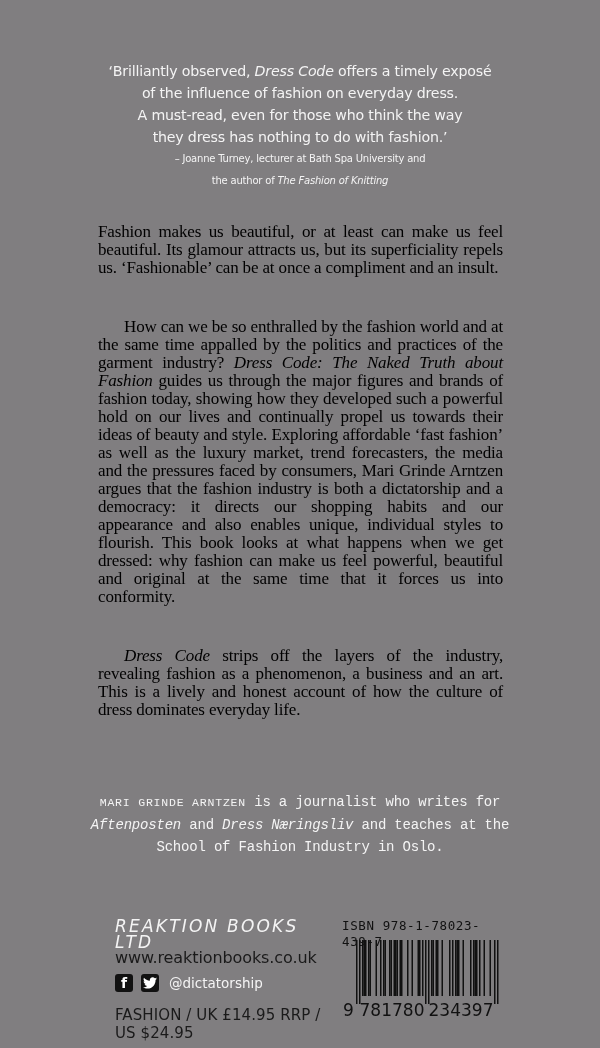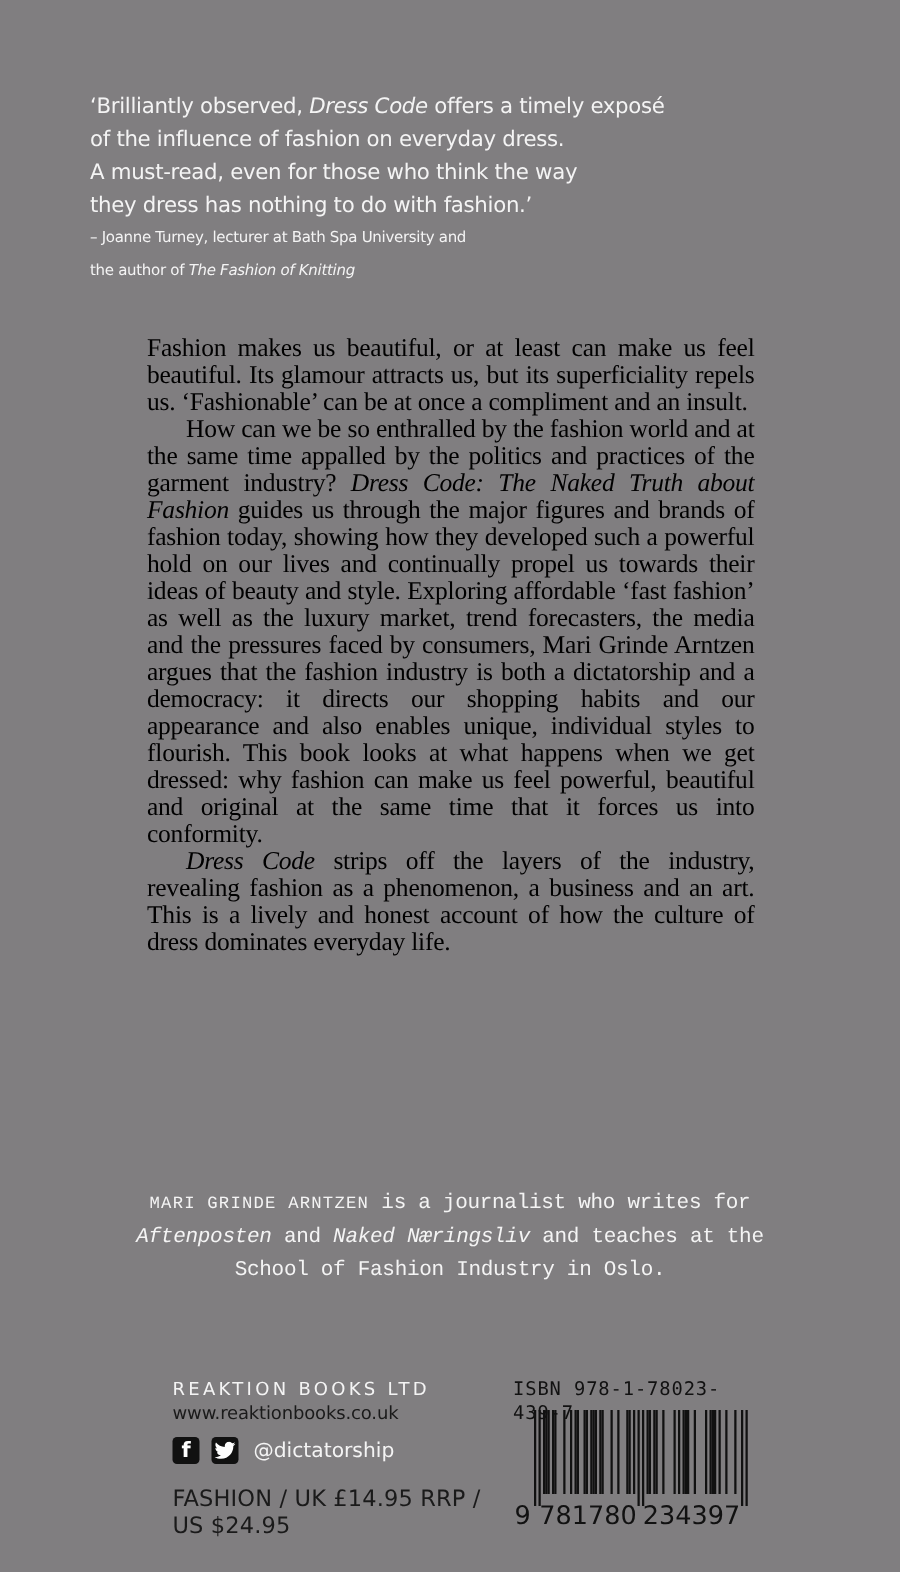--- a/index.html
+++ b/index.html
@@ -4,59 +4,59 @@
 <style>
   html, body { margin: 0; padding: 0; }
   body {
     width: 600px; height: 1048px;
     background: #807e80;
     position: relative;
     overflow: hidden;
   }
   .quote {
     position: absolute; left: 60px; top: 60px; width: 480px;
-    text-align: left;
+    text-align: center;
     color: #f4f4f4;
     font-family: "DejaVu Sans", sans-serif;
     font-size: 14.2px;
     line-height: 22px;
     letter-spacing: -0.2px;
   }
   .quote .attrib { font-size: 10px; line-height: 22px; }
   .quote i { font-style: italic; }
 
   .body {
     position: absolute; left: 98px; top: 223px; width: 405px;
     color: #000000;
     font-family: "Liberation Serif", serif;
     font-size: 17px;
     line-height: 18px;
     text-align: justify;
     letter-spacing: -0.15px;
   }
   .body p { margin: 0; }
-  .body p.indent { text-indent: 26px; }
+  .body p.indent { text-indent: 26px; margin-top: 41px; }
 
   .bio {
     position: absolute; left: 80px; top: 791px; width: 440px;
     text-align: center;
     color: #f4f4f4;
     font-family: Liberation Mono, monospace;
     font-size: 14px;
     line-height: 22px;
     letter-spacing: -0.2px;
   }
   .bio .sc { font-size: 11.5px; letter-spacing: 0.8px; }
 
   .publisher {
     position: absolute; left: 115px; top: 918px; width: 210px;
     font-family: "DejaVu Sans", sans-serif;
   }
-  .pub-name { color: #f4f4f4; font-size: 12px; letter-spacing: 2.2px; line-height: 16px; }
-  .pub-url { color: #1a1a1a; font-size: 12px; line-height: 16px; letter-spacing: -0.1px; }
+  .pub-name { color: #f4f4f4; font-size: 17px; letter-spacing: 2.2px; line-height: 16px; font-style: italic; }
+  .pub-url { color: #1a1a1a; font-size: 16px; line-height: 16px; letter-spacing: -0.1px; }
   .social { display: flex; align-items: center; margin-top: 6px; height: 22px; }
   .soc-icon {
     width: 18px; height: 18px; background: #111; border-radius: 3px;
     margin-right: 8px; display: flex; align-items: center; justify-content: center;
     color: #fff; font-weight: bold; font-size: 14px;
     font-family: "DejaVu Sans", sans-serif;
   }
   .soc-handle { color: #f4f4f4; font-size: 13.5px; margin-left: 2px; }
   .price { color: #1a1a1a; font-size: 15px; margin-top: 12px; letter-spacing: 0.1px; }
 
@@ -81,21 +81,21 @@
 </div>
 
 <div class="body">
   <p>Fashion makes us beautiful, or at least can make us feel beautiful. Its glamour attracts us, but its superficiality repels us. ‘Fashionable’ can be at once a compliment and an insult.</p>
   <p class="indent"><span>How can we be so enthralled by the fashion world and at the same time appalled by the politics and practices of the garment industry? </span><i>Dress Code: The Naked Truth about Fashion</i><span> guides us through the major figures and brands of fashion today, showing how they developed such a powerful hold on our lives and continually propel us towards their ideas of beauty and style. Exploring affordable ‘fast fashion’ as well as the luxury market, trend forecasters, the media and the pressures faced by consumers, Mari Grinde Arntzen argues that the fashion industry is both a dictatorship and a democracy: it directs our shopping habits and our appearance and also enables unique, individual styles to flourish. This book looks at what happens when we get dressed: why fashion can make us feel powerful, beautiful and original at the same time that it forces us into conformity.</span></p>
   <p class="indent"><i>Dress Code</i><span> strips off the layers of the industry, revealing fashion as a phenomenon, a business and an art. This is a lively and honest account of how the culture of dress dominates everyday life.</span></p>
 </div>
 
 <div class="bio">
   <div><span class="sc">MARI GRINDE ARNTZEN</span><span> is a journalist who writes for</span></div>
-  <div><i>Aftenposten</i><span> and </span><i>Naked Næringsliv</i><span> and teaches at the</span></div>
+  <div><i>Aftenposten</i><span> and </span><i>Dress Næringsliv</i><span> and teaches at the</span></div>
   <div>School of Fashion Industry in Oslo.</div>
 </div>
 
 <div class="publisher">
   <div class="pub-name">REAKTION BOOKS LTD</div>
   <div class="pub-url">www.reaktionbooks.co.uk</div>
   <div class="social">
     <span class="soc-icon">f</span>
     <span class="soc-icon">
       <svg width="14" height="12" viewBox="0 0 24 20">

